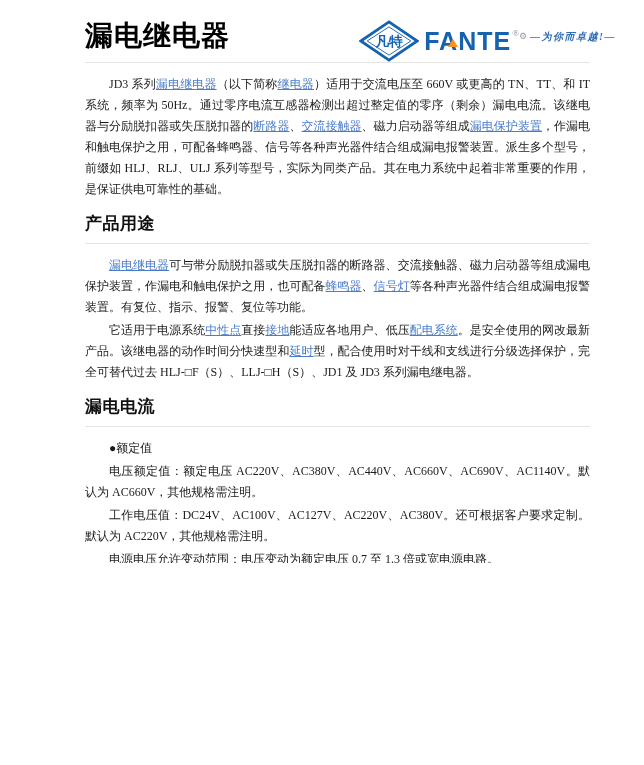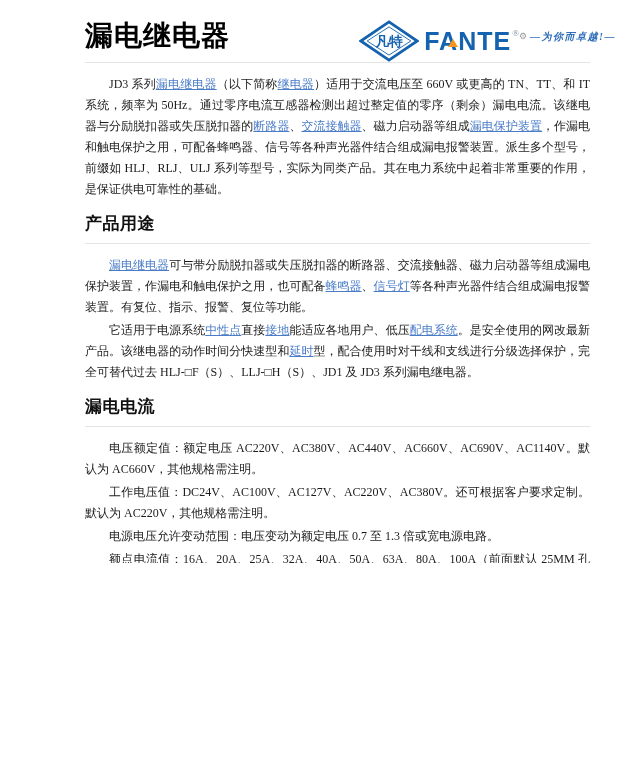--- a/index.html
+++ b/index.html
@@ -95,19 +95,20 @@
       </section>
       <section>
         <h2 class="section-heading">产品用途</h2>
         <div class="rule"></div>
         <p class="para"><a href="#">漏电继电器</a><span>可与带分励脱扣器或失压脱扣器的断路器、交流接触器、磁力启动器等组成漏电保护装置，作漏电和触电保护之用，也可配备</span><a href="#">蜂鸣器</a><span>、</span><a href="#">信号灯</a><span>等各种声光器件结合组成漏电报警装置。有复位、指示、报警、复位等功能。</span></p>
         <p class="para"><span>它适用于电源系统</span><a href="#">中性点</a><span>直接</span><a href="#">接地</a><span>能适应各地用户、低压</span><a href="#">配电系统</a><span>。是安全使用的网改最新产品。该继电器的动作时间分快速型和</span><a href="#">延时</a><span>型，配合使用时对干线和支线进行分级选择保护，完全可替代过去 HLJ-□F（S）、LLJ-□H（S）、JD1 及 JD3 系列漏电继电器。</span></p>
       </section>
       <section>
         <h2 class="section-heading">漏电电流</h2>
         <div class="rule"></div>
+        <p class="bullet"><span>●额定值</span></p>
         <p class="para"><span>电压额定值：额定电压 AC220V、AC380V、AC440V、AC660V、AC690V、AC1140V。默认为 AC660V，其他规格需注明。</span></p>
         <p class="para"><span>工作电压值：DC24V、AC100V、AC127V、AC220V、AC380V。还可根据客户要求定制。默认为 AC220V，其他规格需注明。</span></p>
         <p class="para"><span>电源电压允许变动范围：电压变动为额定电压 0.7 至 1.3 倍或宽电源电路。</span></p>
         <p class="para"><span>额点电流值：16A、20A、25A、32A、40A、50A、63A、80A、100A（前面默认 25MM 孔径）。125A、160A、200A、250A（前面默认 45MM 孔径）。320A、400A</span></p>
       </section>
     </div>
 </div>
 
 </body></html>

